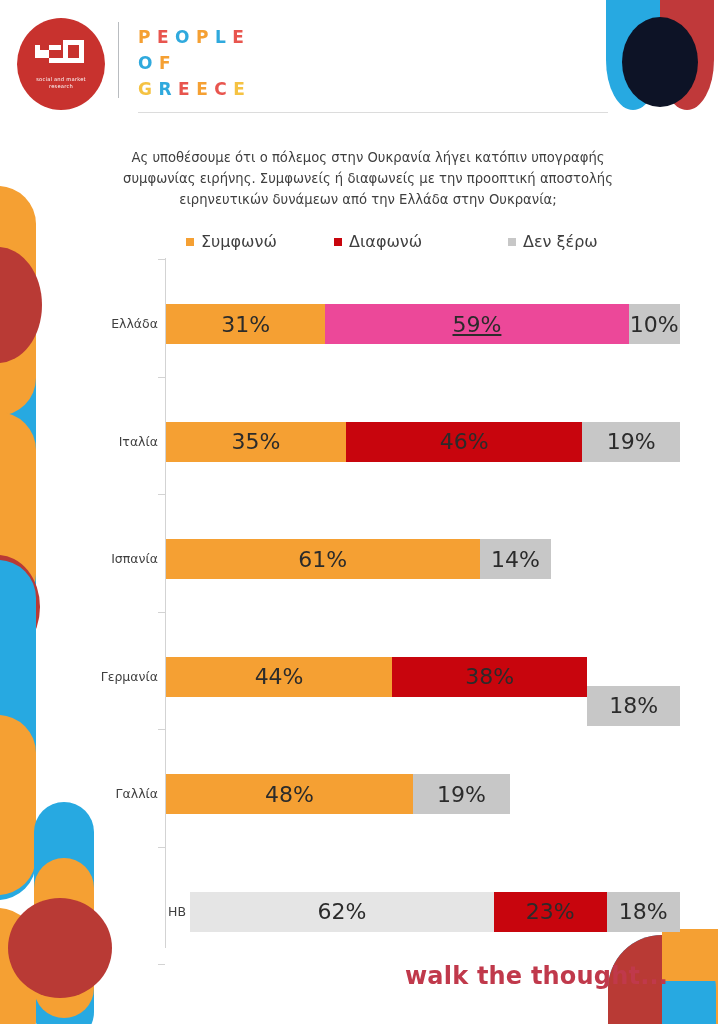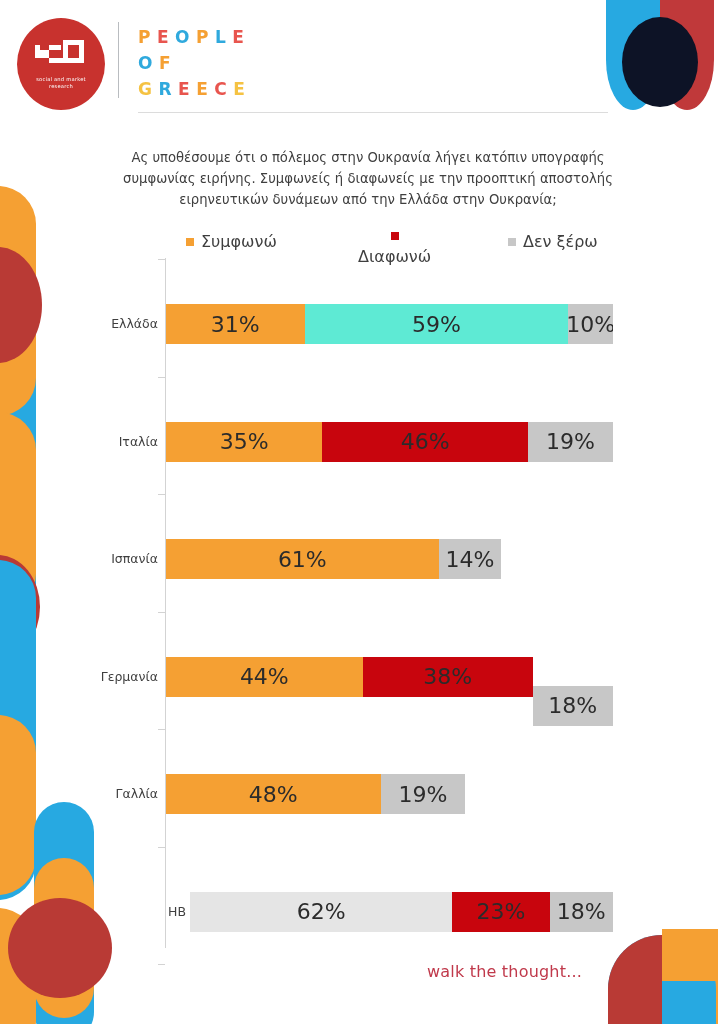--- a/index.html
+++ b/index.html
@@ -110,21 +110,21 @@
   }
   .legend-item {
     position: absolute;
     display: flex;
     align-items: center;
     gap: 7px;
     font-size: 16px;
     color: #3f3f3f;
   }
   .legend-item.i0 { left: 18px; }
-  .legend-item.i1 { left: 190px; flex-direction: column; }
+  .legend-item.i1 { left: 166px; }
   .legend-item.i2 { left: 340px; }
   .legend-swatch {
     width: 8px; height: 8px;
     display: inline-block;
   }
 
   
   .plot {
     position: absolute;
     left: 0; top: 258px;
@@ -159,40 +159,40 @@
     text-align: right;
     font-size: 12.5px;
     color: #3f3f3f;
     white-space: nowrap;
   }
   .bar-track {
     position: absolute;
     left: 166px;
     top: 0;
     height: 40px;
-    width: 447px;
+    width: 514px;
     display: flex;
   }
   .seg {
     height: 40px;
     display: flex;
     align-items: center;
     justify-content: center;
     font-size: 22px;
     color: #2b2b2b;
     overflow: hidden;
     white-space: nowrap;
   }
 
   
   .tagline {
     position: absolute;
-    left: 427px; top: 962px;
-    font-size: 16px;
-    font-weight: normal;
+    left: 405px; top: 962px;
+    font-size: 24px;
+    font-weight: bold;
     color: #c0394b;
     letter-spacing: 0.2px;
     font-family: "DejaVu Sans", sans-serif;
   }
 </style>
 </head>
 <body>
 
 <div class="deco-left">
   <svg width="140" height="1024" viewBox="0 0 140 1024">
@@ -292,21 +292,21 @@
       <div class="tick" style="top: 353.5px;"></div>
       <div class="tick" style="top: 471px;"></div>
       <div class="tick" style="top: 588.5px;"></div>
       <div class="tick" style="top: 706px;"></div>
     </div>
   <div id="rows">
       <div class="row" style="top: 46px;">
         <div class="row-label">Ελλάδα</div>
         <div class="bar-track">
           <div class="seg" style="background: rgb(245, 160, 51); width: 31%;">31%</div>
-          <div class="seg" style="background: #5eead4; width: 59%;">59%</div>
+          <div class="seg" style="background: #ec4899; width: 59%; text-decoration: underline;">59%</div>
           <div class="seg" style="background: rgb(199, 199, 199); width: 10%;">10%</div>
         </div>
       </div>
       <div class="row" style="top: 163.5px;">
         <div class="row-label">Ιταλία</div>
         <div class="bar-track">
           <div class="seg" style="background: rgb(245, 160, 51); width: 35%;">35%</div>
           <div class="seg" style="background: rgb(200, 5, 13); width: 46%;">46%</div>
           <div class="seg" style="background: rgb(199, 199, 199); width: 19%;">19%</div>
         </div>

